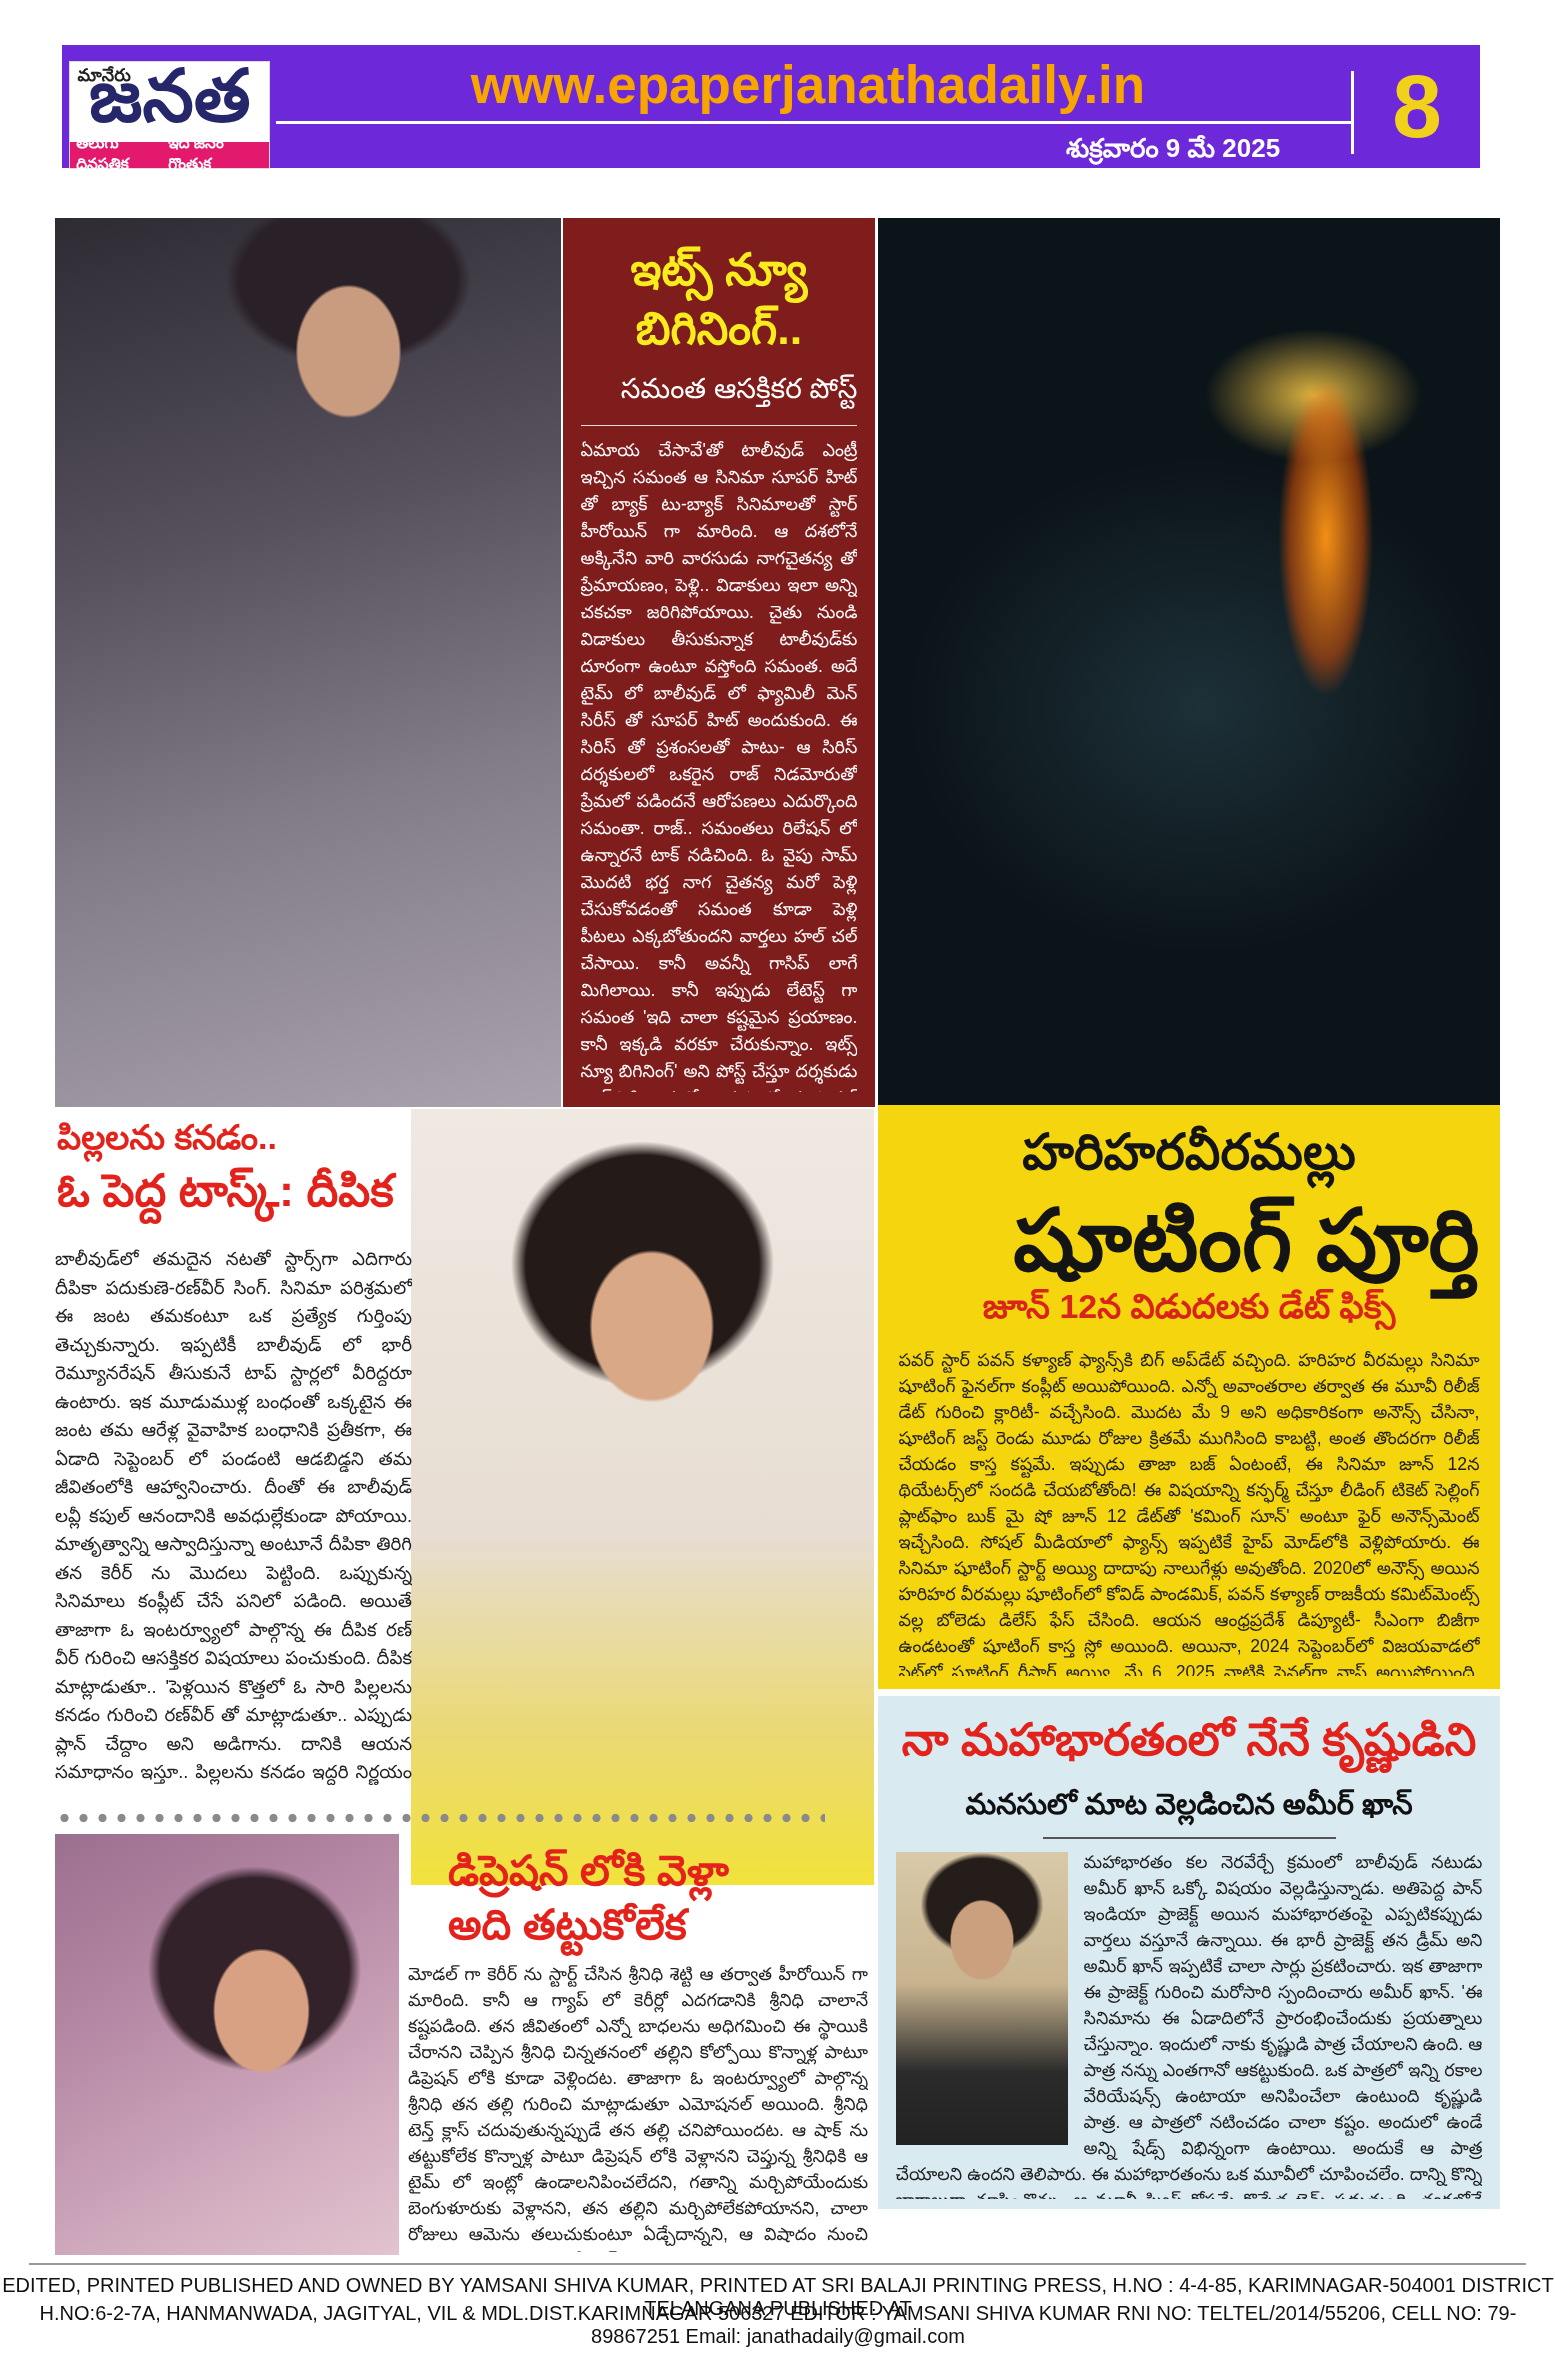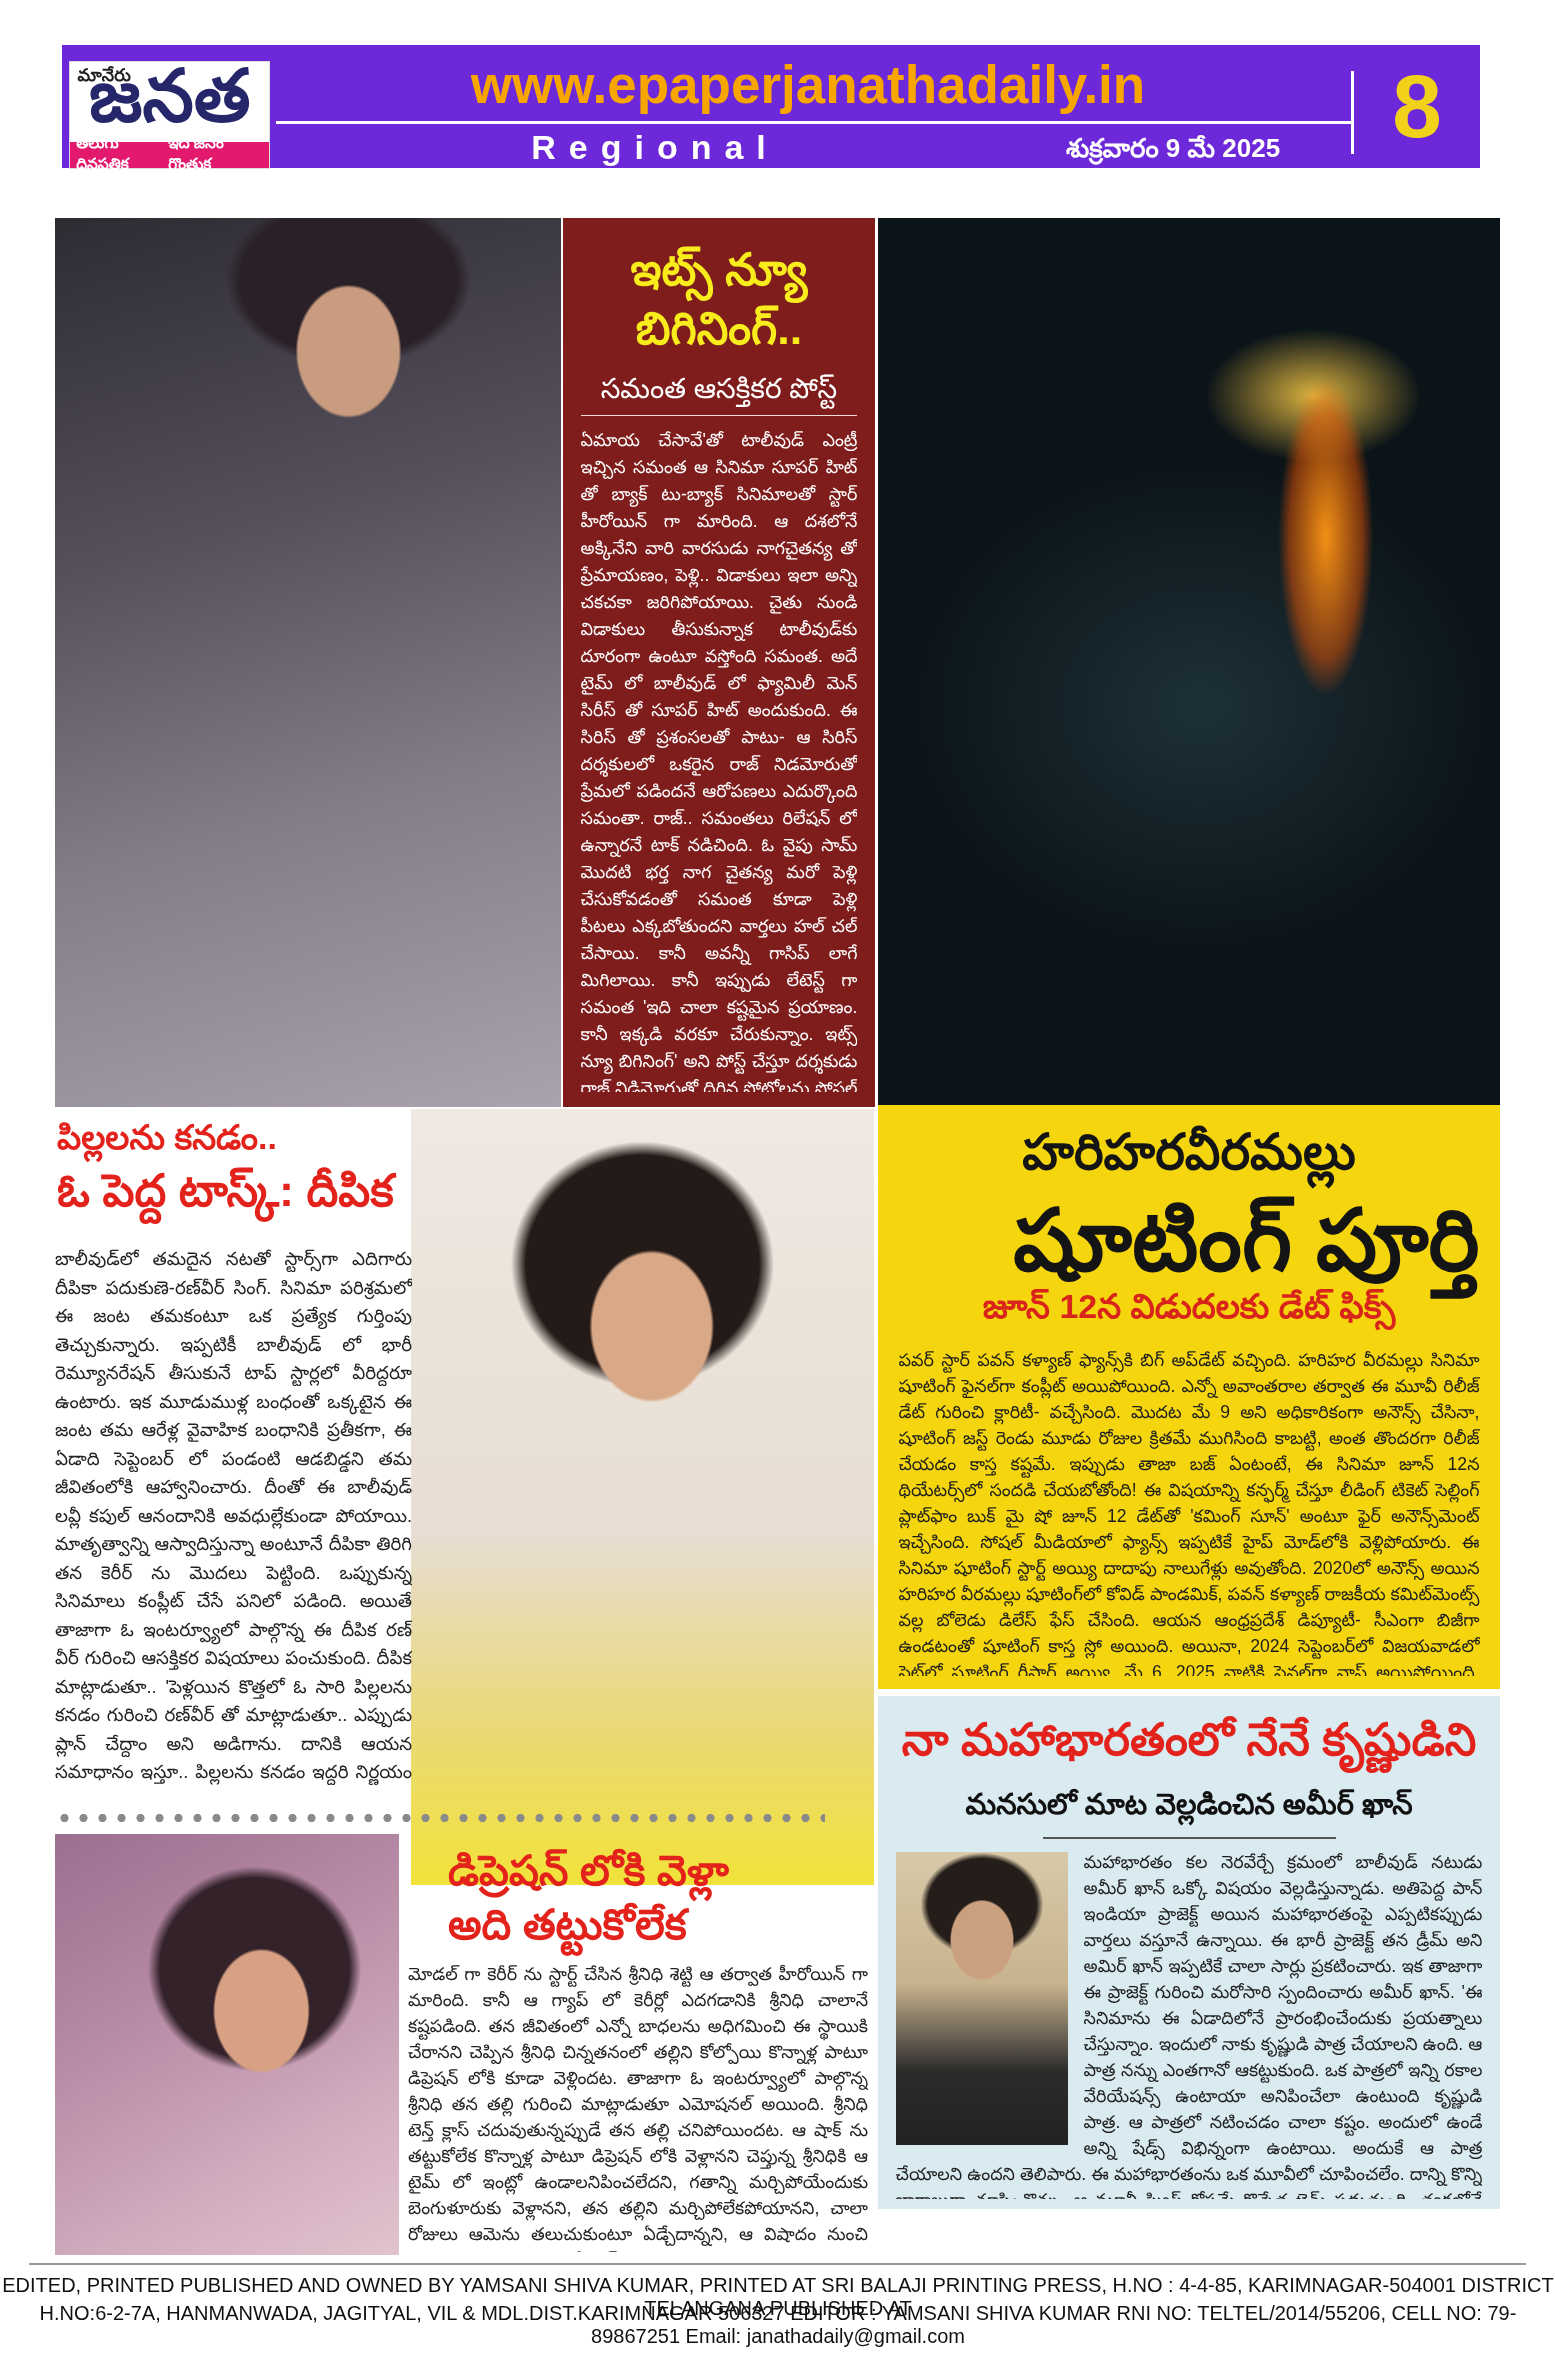--- a/index.html
+++ b/index.html
@@ -54,21 +54,21 @@
       linear-gradient(150deg,#9b6f8e 0%,#b98da8 40%,#d3aec0 75%,#e2c3cf 100%);}
   .aamir-photo{float:left;width:172px;height:293px;margin:2.9px 16px 5.9px 0;
     background:
       radial-gradient(ellipse 51px 64px at 50% 30%, #caa07e 0 60%, rgba(0,0,0,0) 63%),
       radial-gradient(ellipse 99px 84px at 50% 18%, #241d1a 0 55%, rgba(0,0,0,0) 62%),
       linear-gradient(180deg,#d8c9a8 0%,#c8b38e 45%,#2b2b2b 75%,#222222 100%);}
   
   .samantha-box{position:absolute;left:563px;top:218px;width:312px;height:889px;background:#7f1d1d;
     padding:22px 17.6px 14.6px 17.6px;display:flex;flex-direction:column;color:#ffffff;}
   .sam-headline{font-size:45px;line-height:59px;font-weight:900;color:#f8ec1c;text-align:center;}
-  .sam-subtitle{font-size:28px;text-align:center;margin-top:14.6px;padding-bottom:3px;
+  .sam-subtitle{font-size:28px;text-align:right;margin-top:14.6px;padding-bottom:13px;
     border-bottom:1.5px solid rgba(255,255,255,.85);}
   .sam-body{flex:1;overflow:hidden;margin-top:11.7px;font-size:17.6px;line-height:27px;text-align:justify;}
   
   .deepika-kicker{position:absolute;left:57px;top:1118px;font-size:34px;font-weight:bold;color:#e3231b;}
   .deepika-headline{position:absolute;left:57px;top:1165px;font-size:45px;font-weight:700;color:#e3231b;}
   .deepika-body{position:absolute;left:55px;top:1245px;width:357px;height:543px;overflow:hidden;
     font-size:18.3px;line-height:28.5px;text-align:justify;color:#222;}
   .dotted-sep{position:absolute;left:55px;top:1812px;width:770px;height:11.7px;
     background-image:radial-gradient(circle,#8a8a8a 3.7px,rgba(0,0,0,0) 4.4px);
     background-size:19px 11.7px;background-repeat:repeat-x;}
@@ -111,21 +111,20 @@
         <div class="logo-title">జనత</div>
       </div>
       <div class="logo-strip">
         <span>తెలుగు దినపత్రిక</span>
         <span>ఇది జనం గొంతుక</span>
       </div>
     </div>
     <div class="site-url">www.epaperjanathadaily.in</div>
     <div class="header-hline"></div>
     <div class="header-vline"></div>
-    <div class="edition">Regional</div>
     <div class="pub-date">శుక్రవారం 9 మే 2025</div>
     <div class="page-number">8</div>
   </div>
 
   <div class="photo samantha-photo"></div>
   <div class="photo pawan-photo"></div>
   <div class="photo deepika-photo"></div>
   <div class="photo srinidhi-photo"></div>
 
   <div class="samantha-box">

